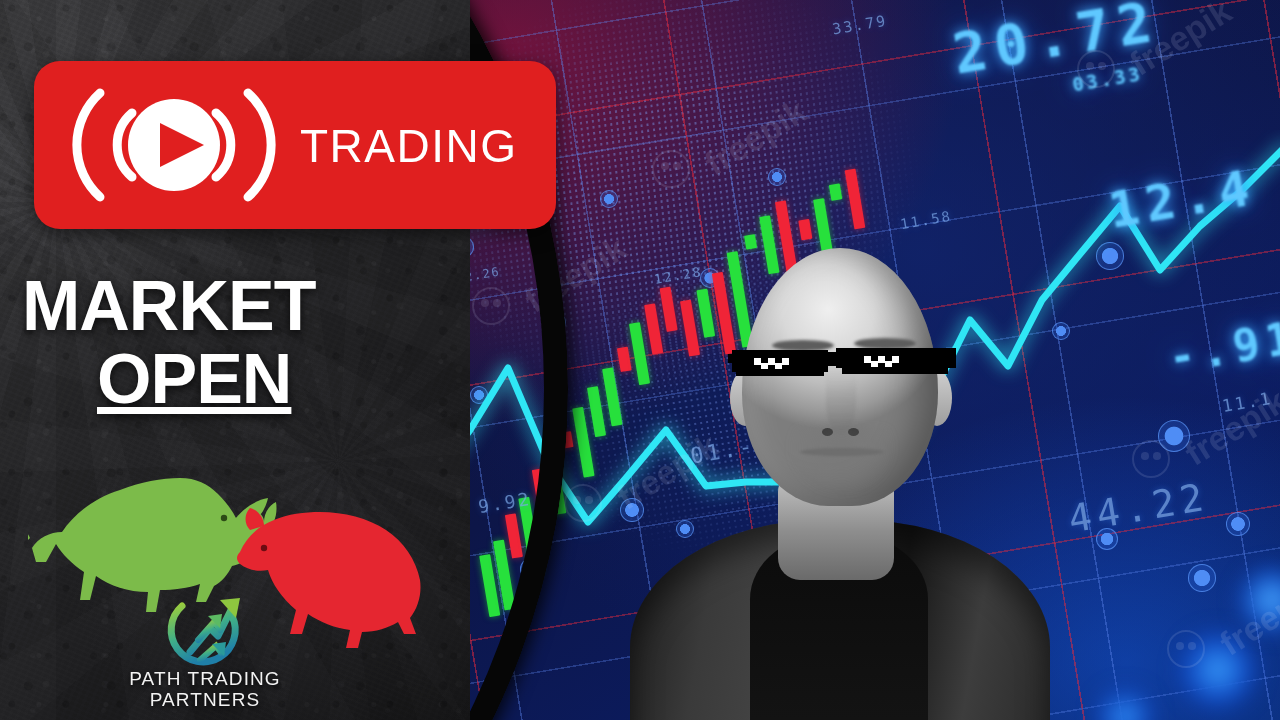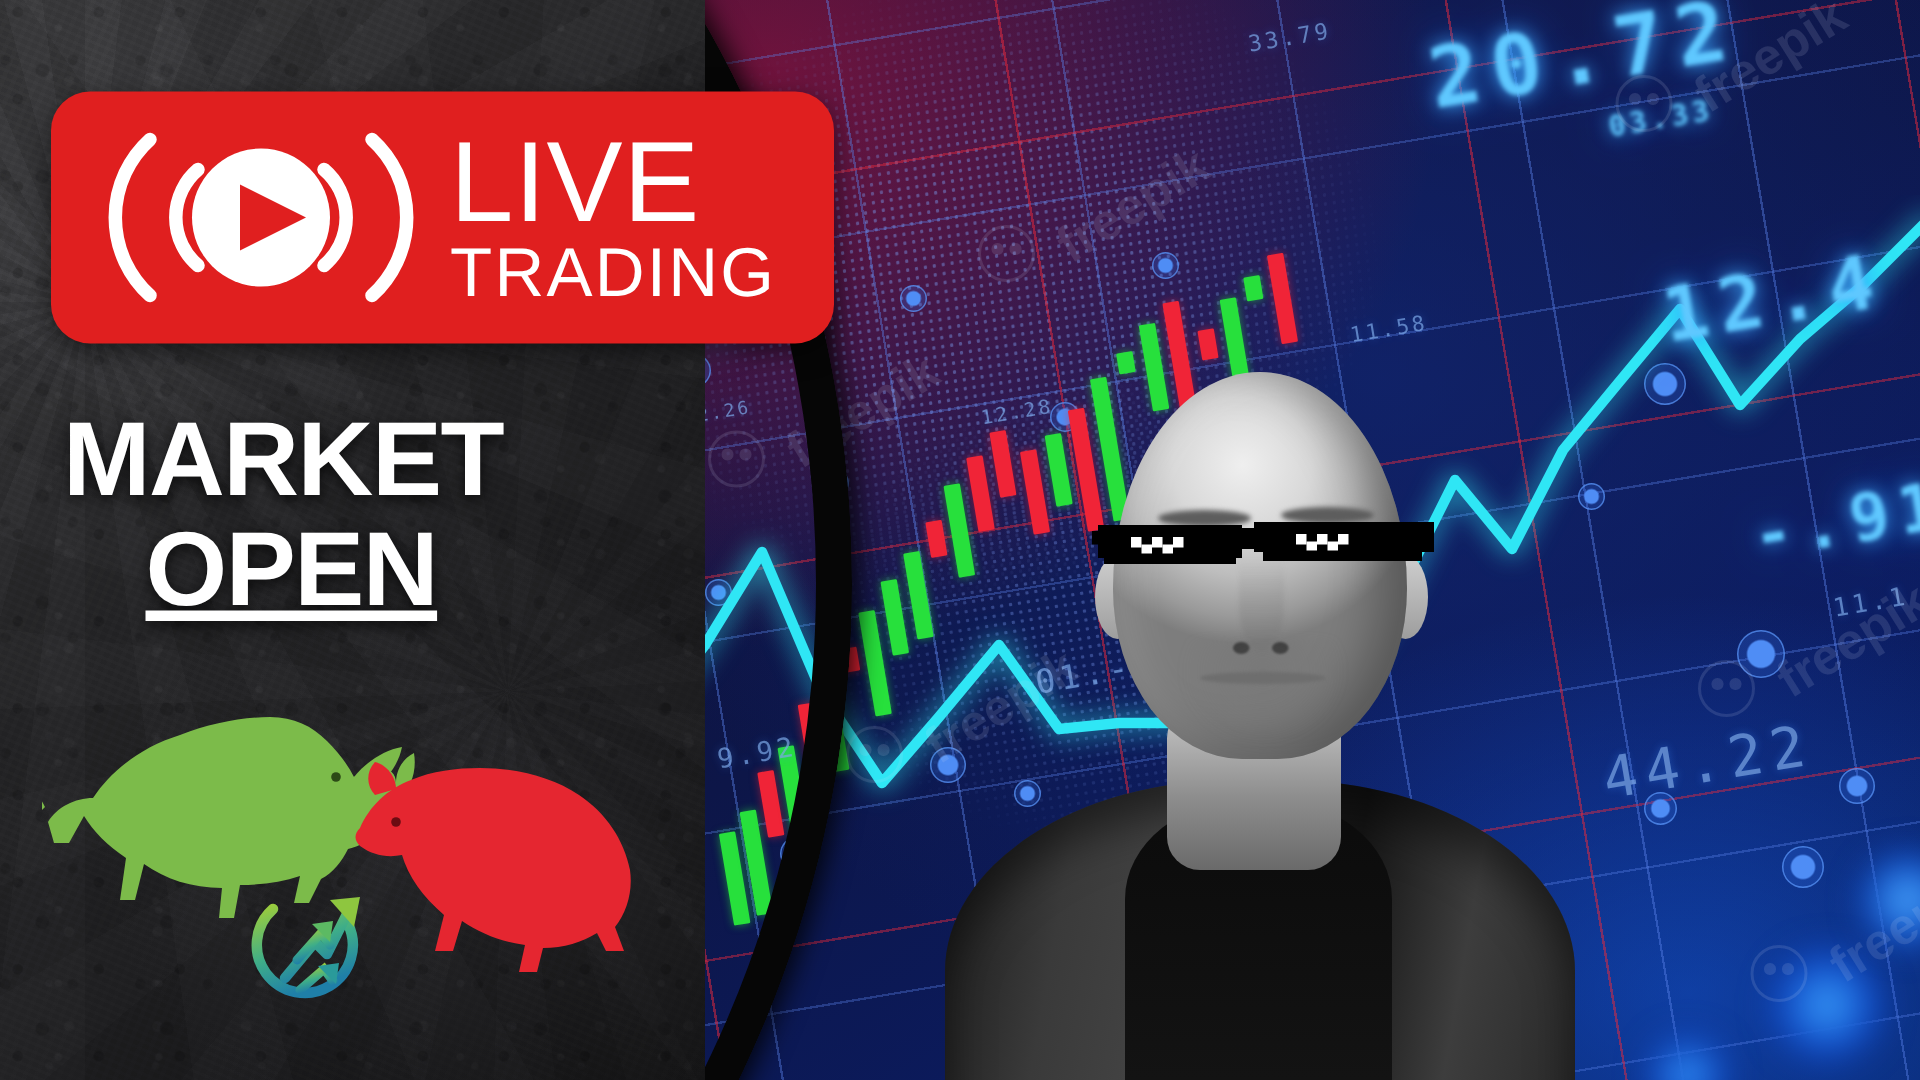--- a/index.html
+++ b/index.html
@@ -195,21 +195,21 @@
     font-family:"Liberation Sans",sans-serif;
   }
 
   
   .headline{position:absolute;left:0;top:272px;width:420px;}
   .hl-line{
     color:#fff;font-weight:700;font-size:70px;line-height:.98;letter-spacing:-1px;
     font-family:"Liberation Sans",sans-serif;
     text-shadow:0 3px 10px rgba(0,0,0,.75);
   }
-  .hl-1{padding-left:42px;}
+  .hl-1{padding-left:22px;}
   .hl-2{padding-left:97px;margin-top:4px;text-decoration:underline;}
 
   
   .animals{position:absolute;left:28px;top:452px;width:420px;height:200px;}
   .logo-mark{position:absolute;left:160px;top:586px;width:94px;height:92px;}
   .brand{
     position:absolute;left:40px;top:668px;width:330px;text-align:center;
     color:#f2f2f2;font-size:19px;letter-spacing:1.1px;line-height:1.12;
     font-family:"Liberation Sans",sans-serif;
     text-shadow:0 2px 5px rgba(0,0,0,.8);
@@ -361,21 +361,20 @@
           <path d="M52 18 A70 70 0 0 0 52 122"></path>
           <path d="M84 38 A42 42 0 0 0 84 102"></path>
           <path d="M200 18 A70 70 0 0 1 200 122"></path>
           <path d="M168 38 A42 42 0 0 1 168 102"></path>
         </g>
         <circle cx="126" cy="70" r="46" fill="#fff"></circle>
         <path d="M112 48 L156 70 L112 92 Z" fill="#e01f1f"></path>
       </svg>
     </div>
     <div class="live-text">
-      <span class="live-word">LIVE</span>
       <span class="stream-word">TRADING</span>
     </div>
   </div>
 
   <div class="headline">
     <div class="hl-line hl-1">MARKET</div>
     <div class="hl-line hl-2">OPEN</div>
   </div>
 
   <div class="animals">
@@ -422,14 +421,18 @@
       <path d="M22 20 A32 32 0 1 0 72 30" fill="none" stroke="url(#g1)" stroke-width="7" stroke-linecap="round"></path>
       <path d="M30 66 L50 42 L58 50 L74 18" fill="none" stroke="url(#g1)" stroke-width="7" stroke-linecap="round" stroke-linejoin="round"></path>
       <path d="M60 14 L80 12 L76 32 Z" fill="#8ec63f"></path>
       <path d="M38 54 L54 36 L60 44" fill="none" stroke="url(#g1)" stroke-width="6" stroke-linecap="round"></path>
       <path d="M48 30 L62 28 L60 42 Z" fill="#5cba63"></path>
       <path d="M40 74 L56 60 L62 68" fill="none" stroke="url(#g1)" stroke-width="6" stroke-linecap="round"></path>
       <path d="M52 58 L66 56 L64 70 Z" fill="#2a9a9a"></path>
     </svg>
   </div>
 
+  <div class="brand">
+    <div>PATH TRADING</div>
+    <div>PARTNERS</div>
+  </div>
 
 </div>
 
 </body></html>

